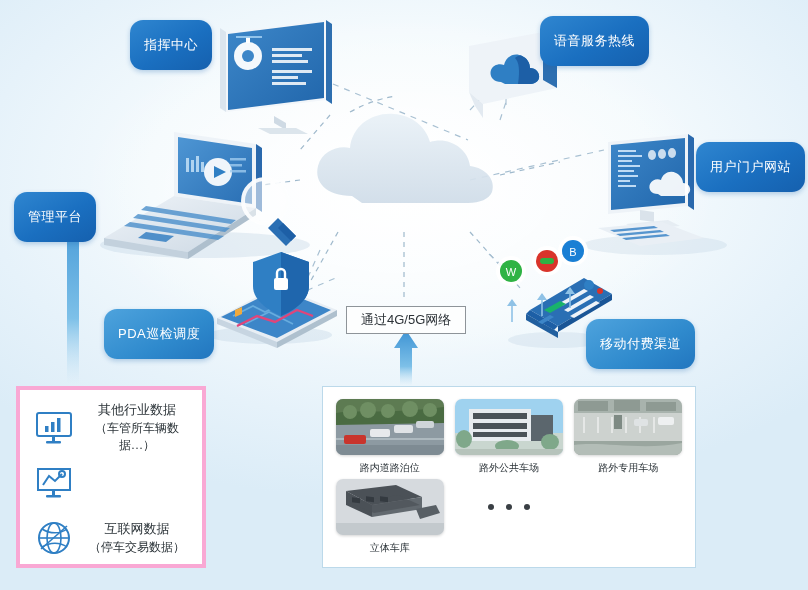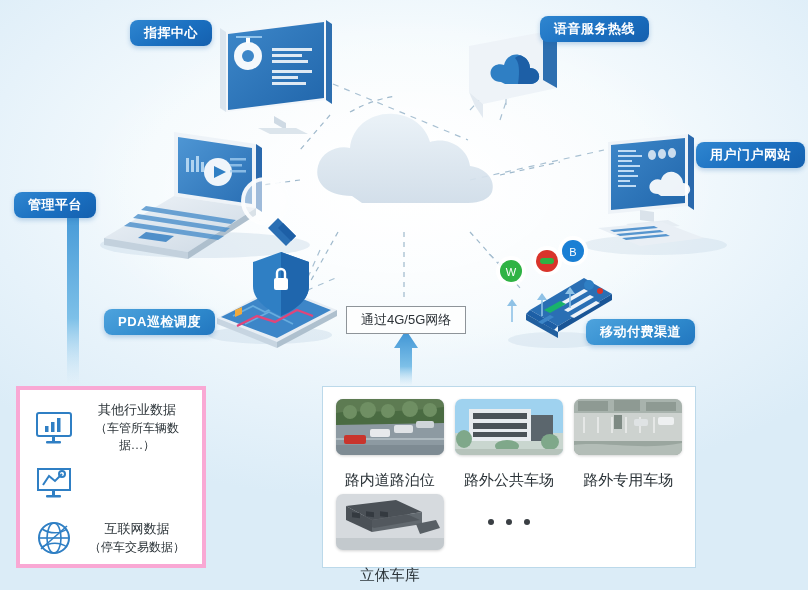--- a/index.html
+++ b/index.html
@@ -9,24 +9,24 @@
     font-family:"Liberation Sans","DejaVu Sans",sans-serif;
     background:
       radial-gradient(ellipse 70% 55% at 50% 30%, #ffffff 0%, #f4fafd 45%, #e6f2fa 75%, #dbecf7 100%);
   }
   #stage{position:absolute;left:0;top:0;width:808px;height:590px;}
   .abs{position:absolute;}
 
   
   .pill{
     position:absolute;display:flex;align-items:center;justify-content:center;
-    border-radius:8px;color:#fff;font-size:13px;letter-spacing:.5px;
+    border-radius:13px;color:#fff;font-size:13px;letter-spacing:.5px;
     background:linear-gradient(150deg,#2f86d0 0%,#1a6fc0 55%,#1560ae 100%);
     box-shadow:0 2px 5px rgba(21,96,174,.28);
-    white-space:nowrap;padding:0 14px;height:26px;font-weight:bold;
+    white-space:nowrap;padding:12px 14px;height:26px;
   }
   .pill.lite{
     background:linear-gradient(150deg,#4ea3dd 0%,#2f8acd 60%,#2276bf 100%);
   }
   .boxlabel{
     position:absolute;display:flex;align-items:center;justify-content:center;
     border:1px solid #8e9499;background:#fdfefe;color:#2d3338;font-size:13px;
     height:26px;padding:0 14px;white-space:nowrap;
   }
 
@@ -60,21 +60,21 @@
   #scene-panel{
     left:322px;top:386px;width:374px;height:182px;
     background:#ffffff;border:1px solid #bcd9ea;box-sizing:border-box;
     padding:12px 10px;
   }
   .scene-grid{display:grid;grid-template-columns:repeat(3,1fr);grid-template-rows:repeat(2,1fr);
               gap:4px 6px;height:100%;}
   .scene{display:flex;flex-direction:column;align-items:center;justify-content:flex-start;}
   .thumb{width:108px;height:56px;border-radius:7px;overflow:hidden;position:relative;
          box-shadow:0 1px 3px rgba(0,0,0,.18);}
-  .scene-cap{margin-top:16px;font-size:15px;color:#2b3338;
+  .scene-cap{margin-top:6px;font-size:10px;color:#2b3338;
              font-family:"Liberation Serif","DejaVu Serif",serif;white-space:nowrap;}
   .dots{display:flex;align-items:center;justify-content:center;gap:12px;height:56px;}
   .dots i{width:6px;height:6px;border-radius:50%;background:#3a3f44;display:block;}
 
   
   .uparrow{position:absolute;}
 </style>
 </head>
 <body>
 

